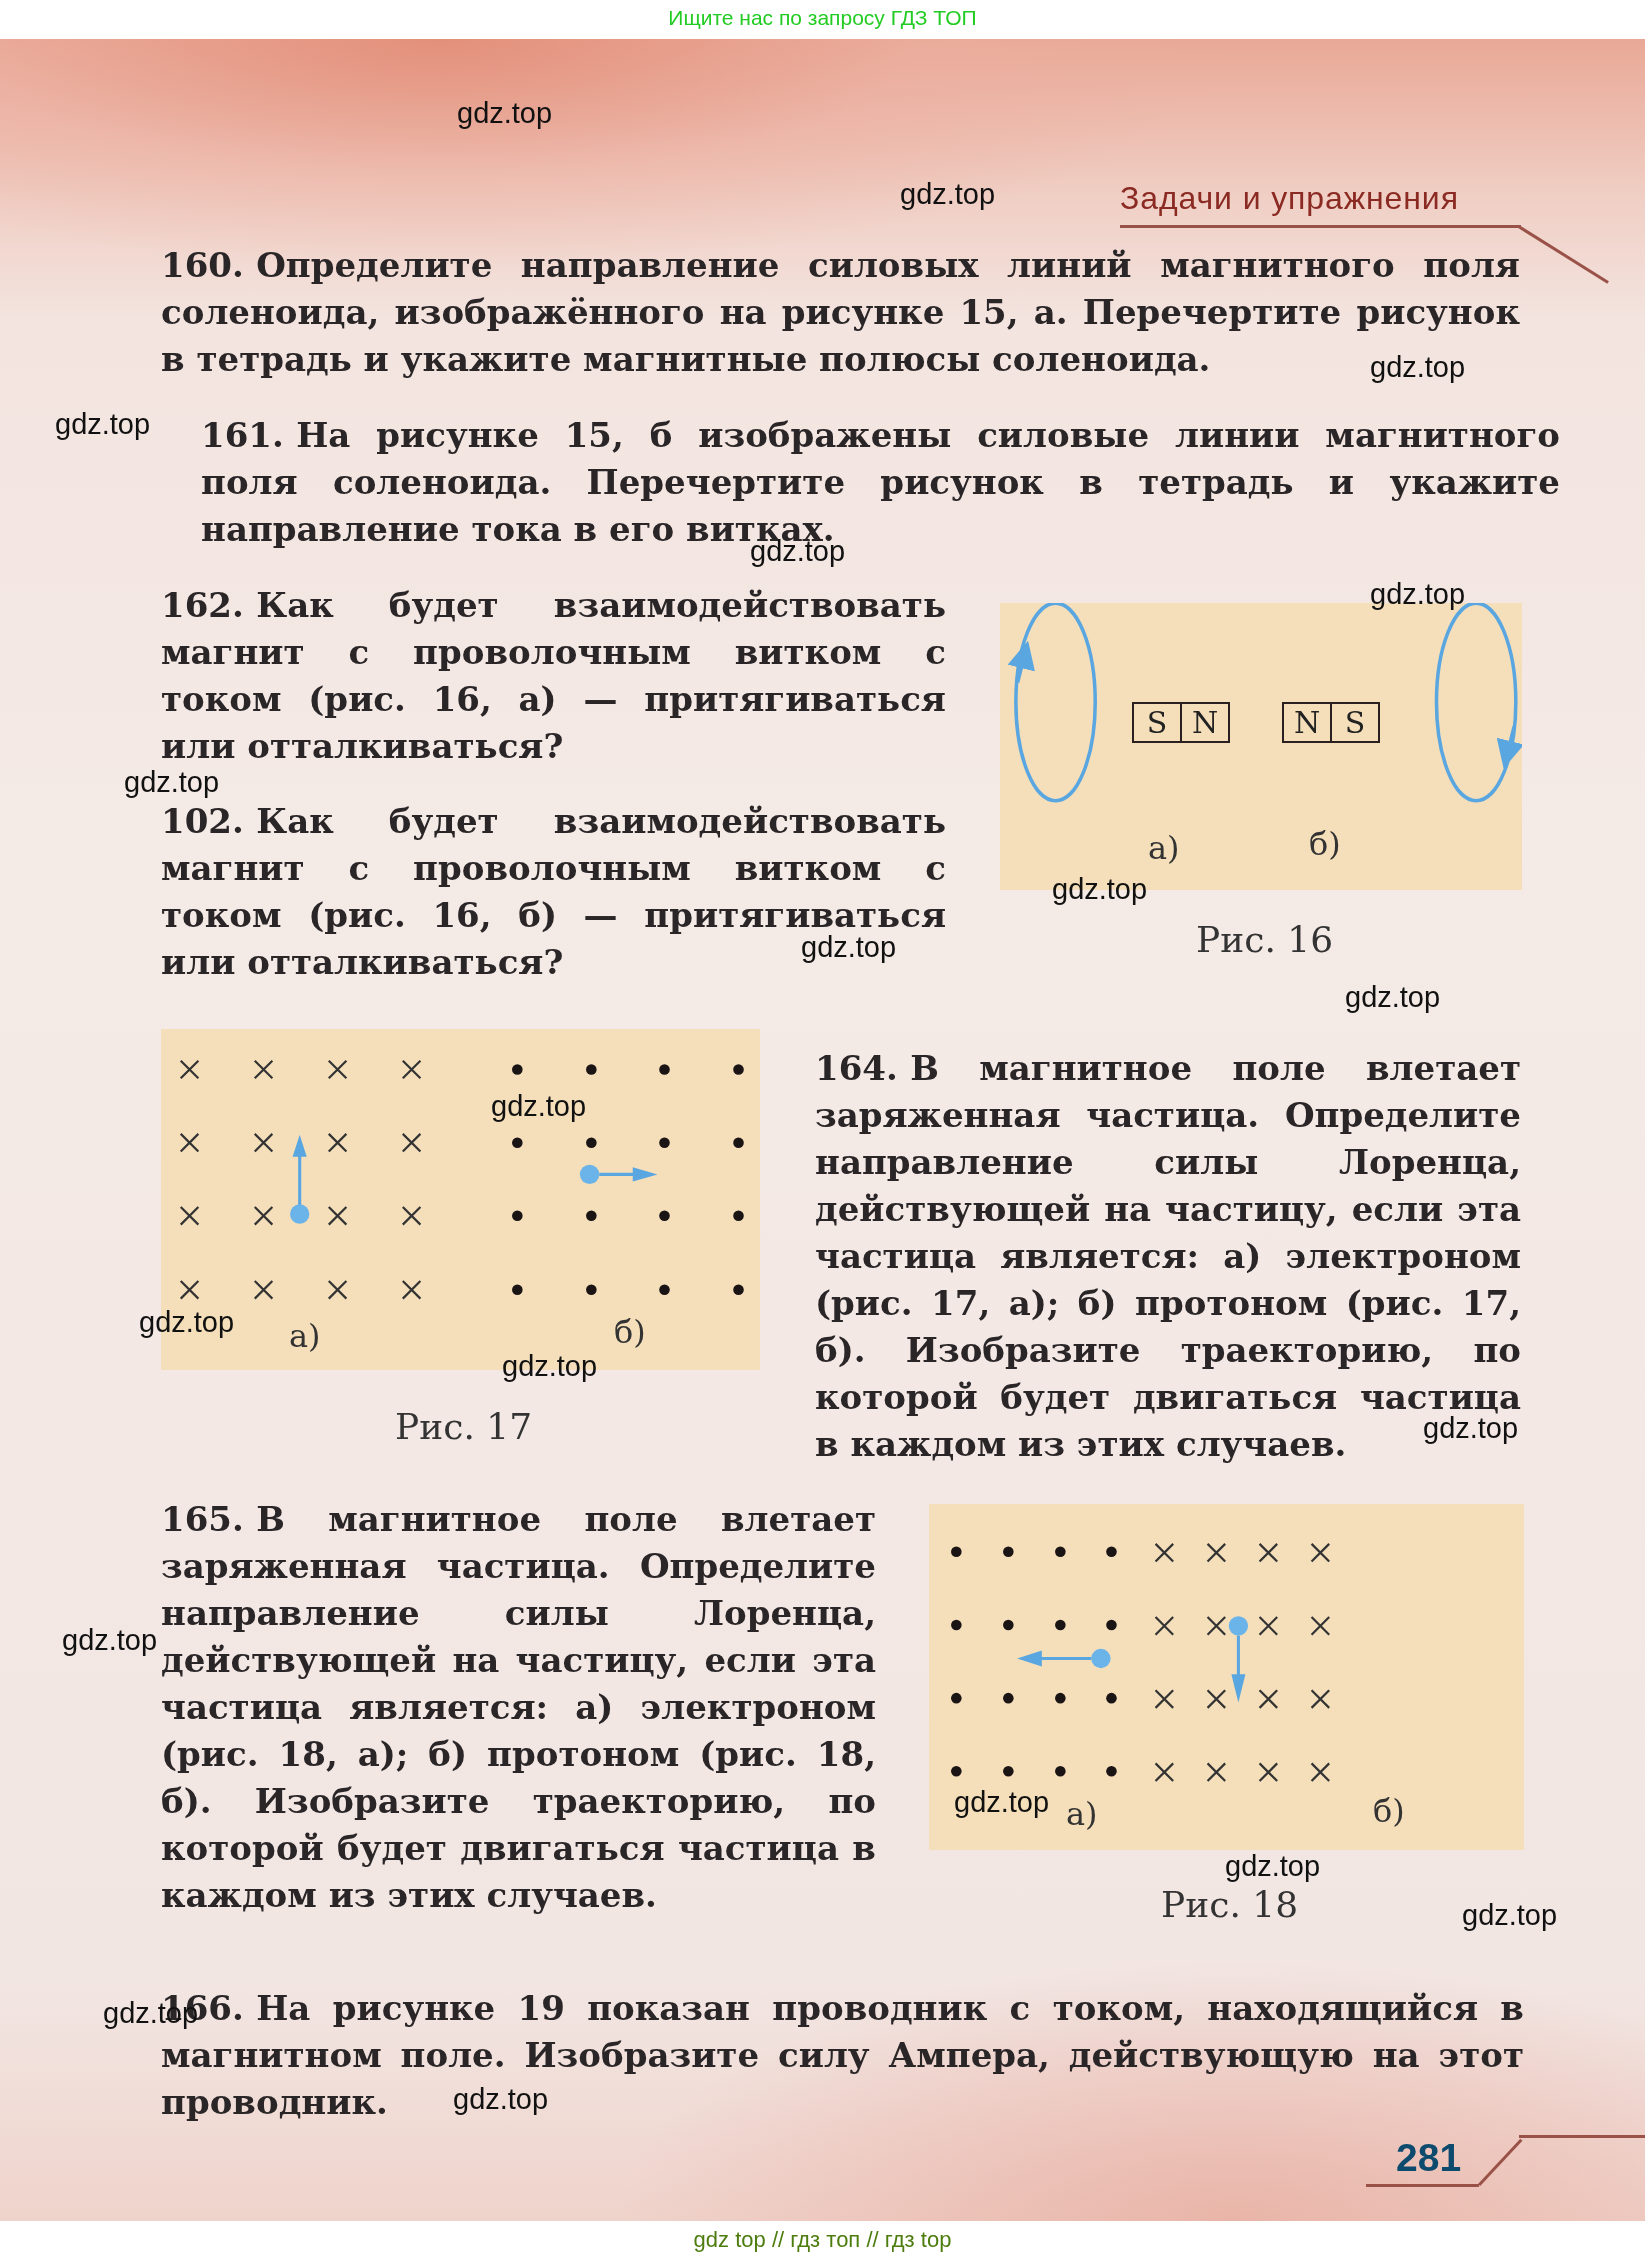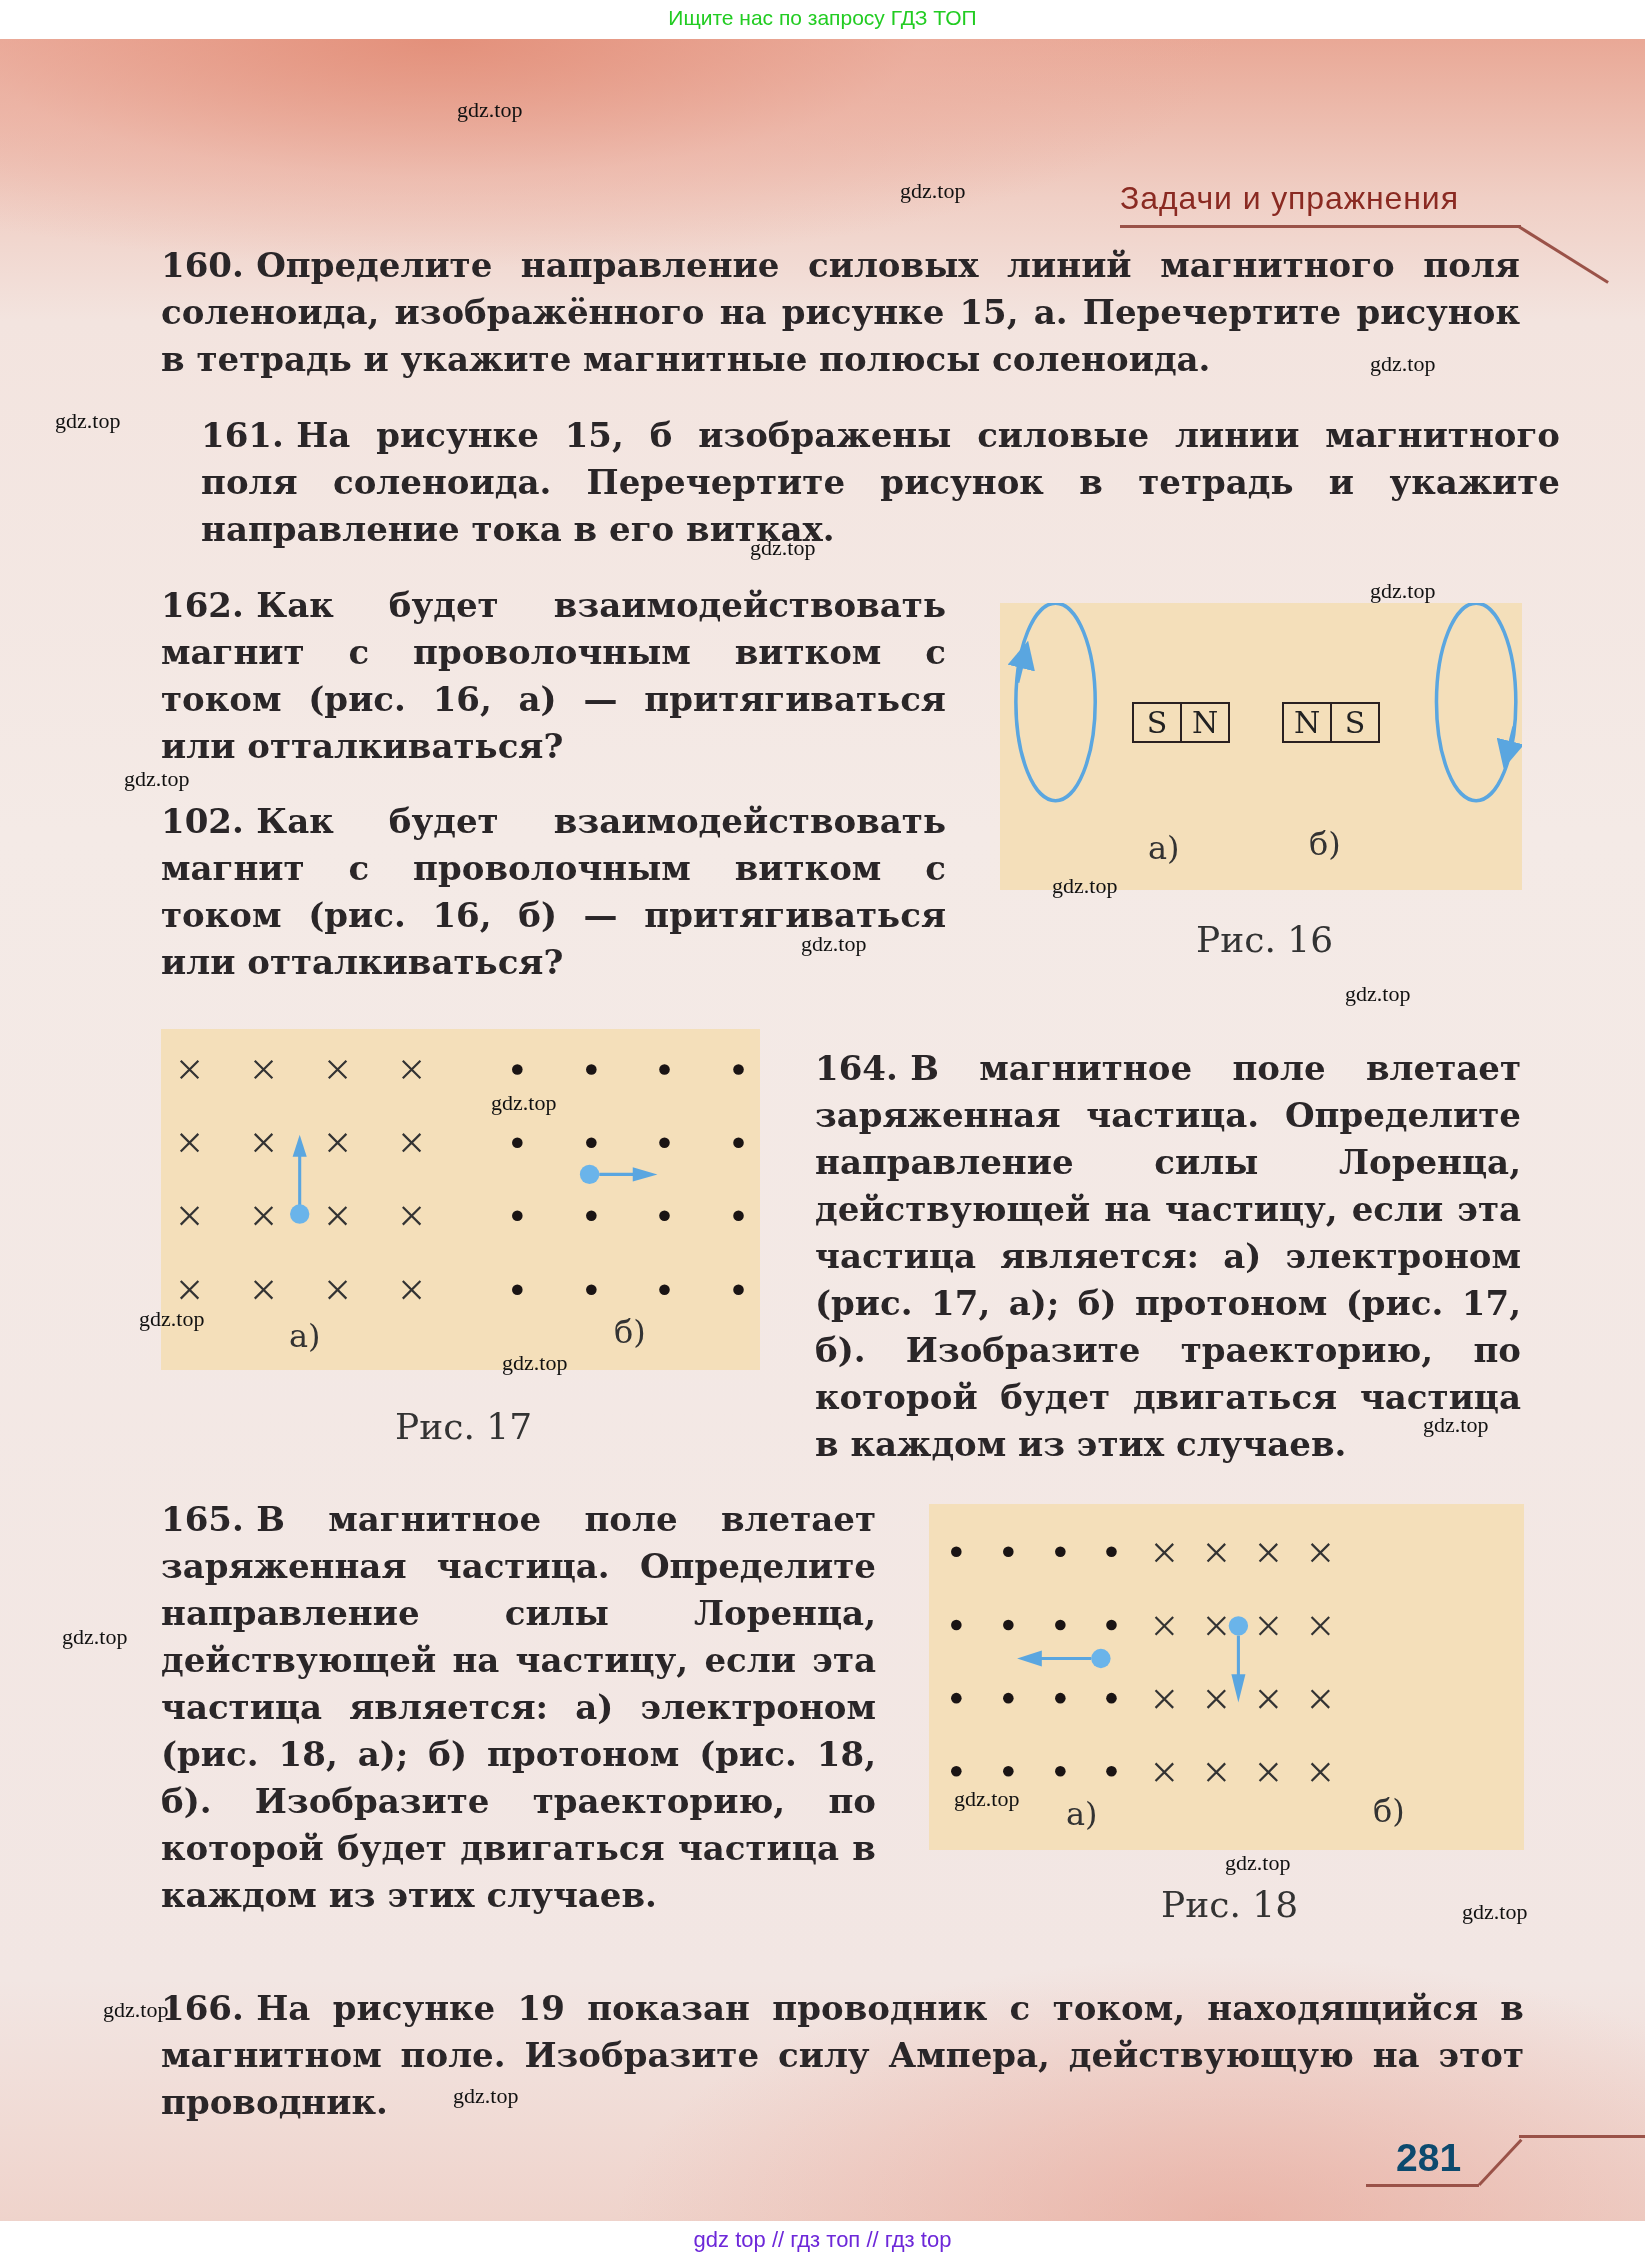--- a/index.html
+++ b/index.html
@@ -6,30 +6,30 @@
   body { width:1645px; height:2260px; position:relative; background:#fff; overflow:hidden; font-family:"DejaVu Serif", serif; }
   .topbar { position:absolute; left:0; top:0; width:1645px; height:39px; background:#fff; text-align:center; }
   .topbar span { font-family:"Liberation Sans", sans-serif; font-size:21px; color:#22cc22; line-height:35px; }
   .page { position:absolute; left:0; top:39px; width:1645px; height:2182px;
     background:
       radial-gradient(ellipse 794px 229px at 441px 0px, rgba(226,140,118,0.85), rgba(236,175,160,0.5) 60%, rgba(240,220,215,0) 100%),
       radial-gradient(ellipse 618px 265px at 1235px 2182px, rgba(230,160,145,0.6), rgba(240,220,215,0) 100%),
       linear-gradient(180deg, #e9a896 0px, #f0cfc5 159px, #f3e4df 282px, #f4eae6 794px, #f2e6e3 1941px, #efd3cb 2182px);
   }
   .bottombar { position:absolute; left:0; top:2221px; width:1645px; height:40px; background:#fff; text-align:center; }
-  .bottombar span { font-family:"Liberation Sans", sans-serif; font-size:22px; color:#6d28d9; line-height:37px; }
+  .bottombar span { font-family:"Liberation Sans", sans-serif; font-size:22px; color:#4d7c0f; line-height:37px; }
   .section-title { position:absolute; left:1120px; top:180px; font-family:"Liberation Sans", sans-serif; font-size:32px; color:#8a2a22; letter-spacing:0.9px; }
   .title-rule { position:absolute; left:1120px; top:225px; width:401px; height:2.6px; background:#9a5248; }
   .title-rule-diag { position:absolute; left:1519px; top:225px; width:106px; height:2.6px; background:#9a5248; transform-origin:0 0; transform:rotate(32deg); }
   .para { position:absolute; font-size:34px; line-height:47px; color:#2a2628; font-weight:bold; text-align:justify; text-align-last:left; }
   .para .num { font-weight:bold; margin-right:12.4px; }
   .fig { position:absolute; background:#f4dfba; }
   .cap { position:absolute; font-size:36px; color:#333; }
   .label { position:absolute; font-size:32px; color:#333; }
-  .wm { position:absolute; font-family:Liberation Serif, serif; font-size:22px; color:#111; }
+  .wm { position:absolute; font-family:Liberation Sans, sans-serif; font-size:29px; color:#111; }
   .page-num { position:absolute; left:1396px; top:2136px; font-family:"Liberation Sans", sans-serif; font-weight:bold; font-size:39px; color:#0c4a6e; }
   .pn-rule1 { position:absolute; left:1366px; top:2184px; width:113px; height:2.6px; background:#9a5248; }
   .pn-rule2 { position:absolute; left:1478px; top:2184px; width:62px; height:2.6px; background:#9a5248; transform-origin:0 0; transform:rotate(-47deg); }
   .pn-rule3 { position:absolute; left:1519px; top:2135px; width:126px; height:2.6px; background:#9a5248; }
   .magnet { position:absolute; display:flex; border:2.6px solid #2a2020; height:37px; }
   .magnet span { width:46px; text-align:center; font-size:30px; line-height:37px; color:#222; }
   .magnet span + span { border-left:2.6px solid #2a2020; }
   svg { position:absolute; }
 </style>
 </head>

